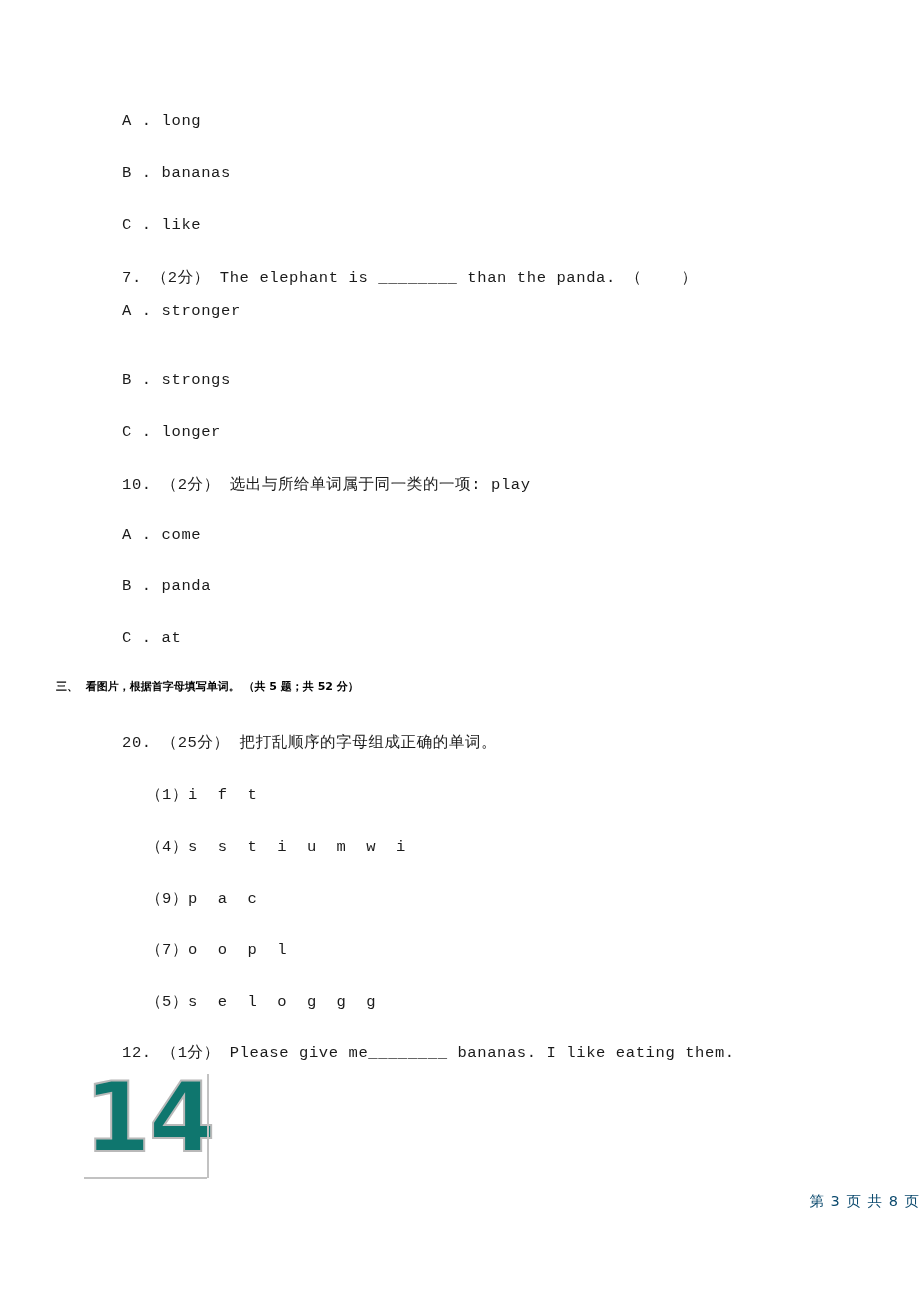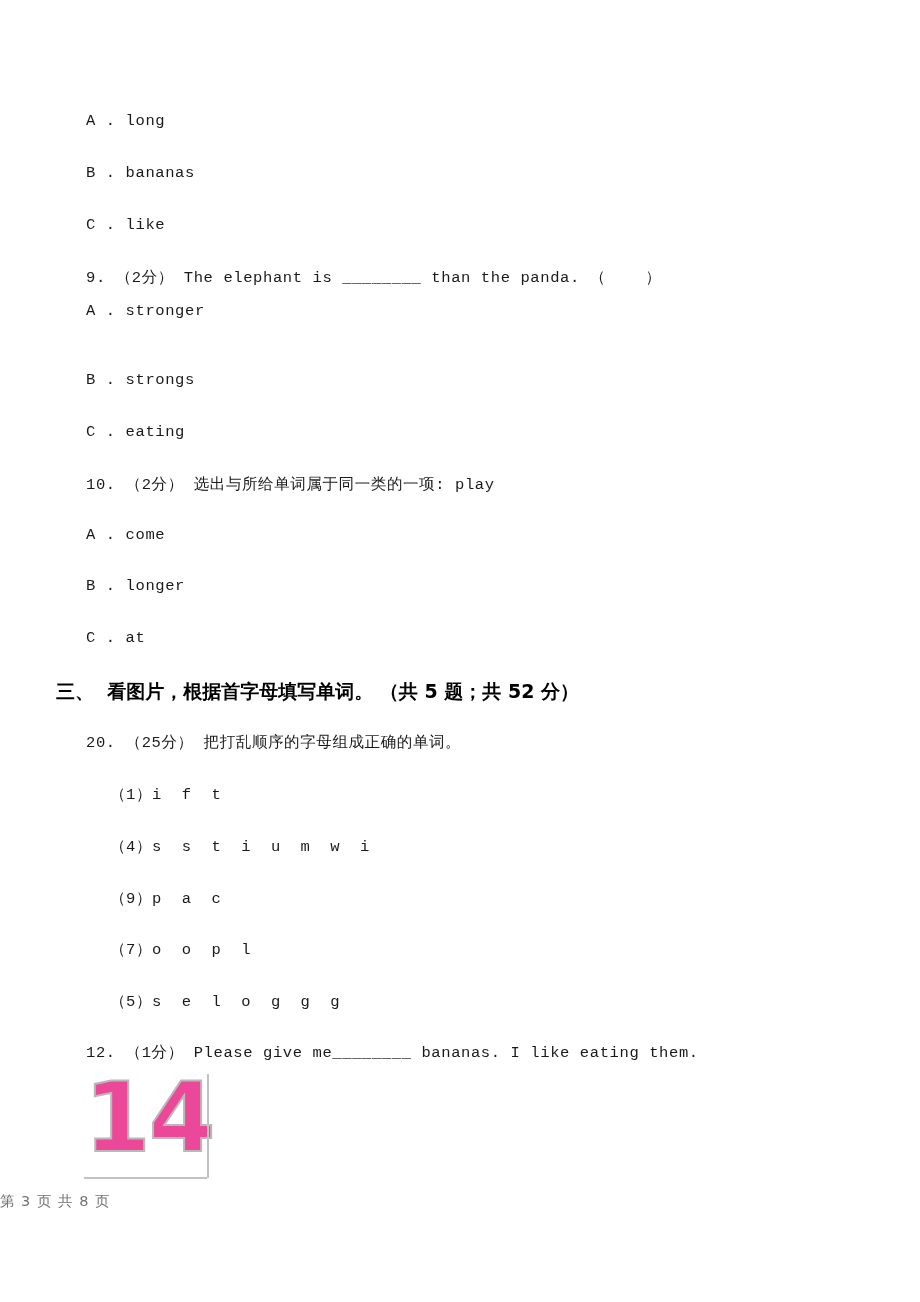--- a/index.html
+++ b/index.html
@@ -28,64 +28,65 @@
     width: 920px;
   }
   
   .q-line {
     position: absolute;
     font-family: "Liberation Mono", "DejaVu Sans Mono", monospace;
     font-size: 15.5px;
     letter-spacing: 0.6px;
     color: #1a1a1a;
     white-space: pre;
+    margin-left: 36px;
   }
   .opt {
     left: 86px;
   }
   .qnum {
     left: 86px;
   }
   .sub {
     left: 110px;
   }
   .section-title {
     position: absolute;
     left: 56px;
     font-family: "DejaVu Sans", sans-serif;
     font-weight: bold;
-    font-size: 19px;
+    font-size: 11px;
     color: #000;
     white-space: pre;
   }
   .footer {
     position: absolute;
     left: 0;
     top: 1192px;
     width: 920px;
-    text-align: left;
+    text-align: right;
     font-family: "DejaVu Sans", sans-serif;
     font-size: 14.5px;
-    color: #737373;
+    color: #0c4a6e;
     letter-spacing: 1px;
   }
   
   .watermark {
     position: absolute;
     left: 84px;
     top: 1074px;
     width: 125px;
     height: 105px;
   }
   .watermark .digits {
     font-family: "DejaVu Sans", sans-serif;
     font-size: 96px;
     font-weight: 700;
     line-height: 96px;
-    color: #ec4899;
+    color: #0f766e;
     -webkit-text-stroke: 2px #b9b9b9;
     letter-spacing: -2px;
     position: absolute;
     left: 0;
     top: -4px;
   }
   .watermark .frame-right {
     position: absolute;
     right: 0px;
     top: 0px;
@@ -106,30 +107,30 @@
 <body>
 
 <div class="page">
 
   <div class="content">
 
     <div class="q-line opt" style="top:112px">A . long</div>
     <div class="q-line opt" style="top:164px">B . bananas</div>
     <div class="q-line opt" style="top:216px">C . like</div>
 
-    <div class="q-line qnum" style="top:267px">9. （2分） The elephant is ________ than the panda. （    ）</div>
+    <div class="q-line qnum" style="top:267px">7. （2分） The elephant is ________ than the panda. （    ）</div>
 
     <div class="q-line opt" style="top:302px">A . stronger</div>
     <div class="q-line opt" style="top:371px">B . strongs</div>
-    <div class="q-line opt" style="top:423px">C . eating</div>
+    <div class="q-line opt" style="top:423px">C . longer</div>
 
     <div class="q-line qnum" style="top:474px">10. （2分） 选出与所给单词属于同一类的一项: play</div>
 
     <div class="q-line opt" style="top:526px">A . come</div>
-    <div class="q-line opt" style="top:577px">B . longer</div>
+    <div class="q-line opt" style="top:577px">B . panda</div>
     <div class="q-line opt" style="top:629px">C . at</div>
 
     <div class="section-title" style="top:679px">三、  看图片，根据首字母填写单词。 （共 5 题；共 52 分）</div>
 
     <div class="q-line qnum" style="top:732px">20. （25分） 把打乱顺序的字母组成正确的单词。</div>
 
     <div class="q-line sub" style="top:784px">（1）i  f  t</div>
     <div class="q-line sub" style="top:836px">（4）s  s  t  i  u  m  w  i</div>
     <div class="q-line sub" style="top:888px">（9）p  a  c</div>
     <div class="q-line sub" style="top:939px">（7）o  o  p  l</div>

